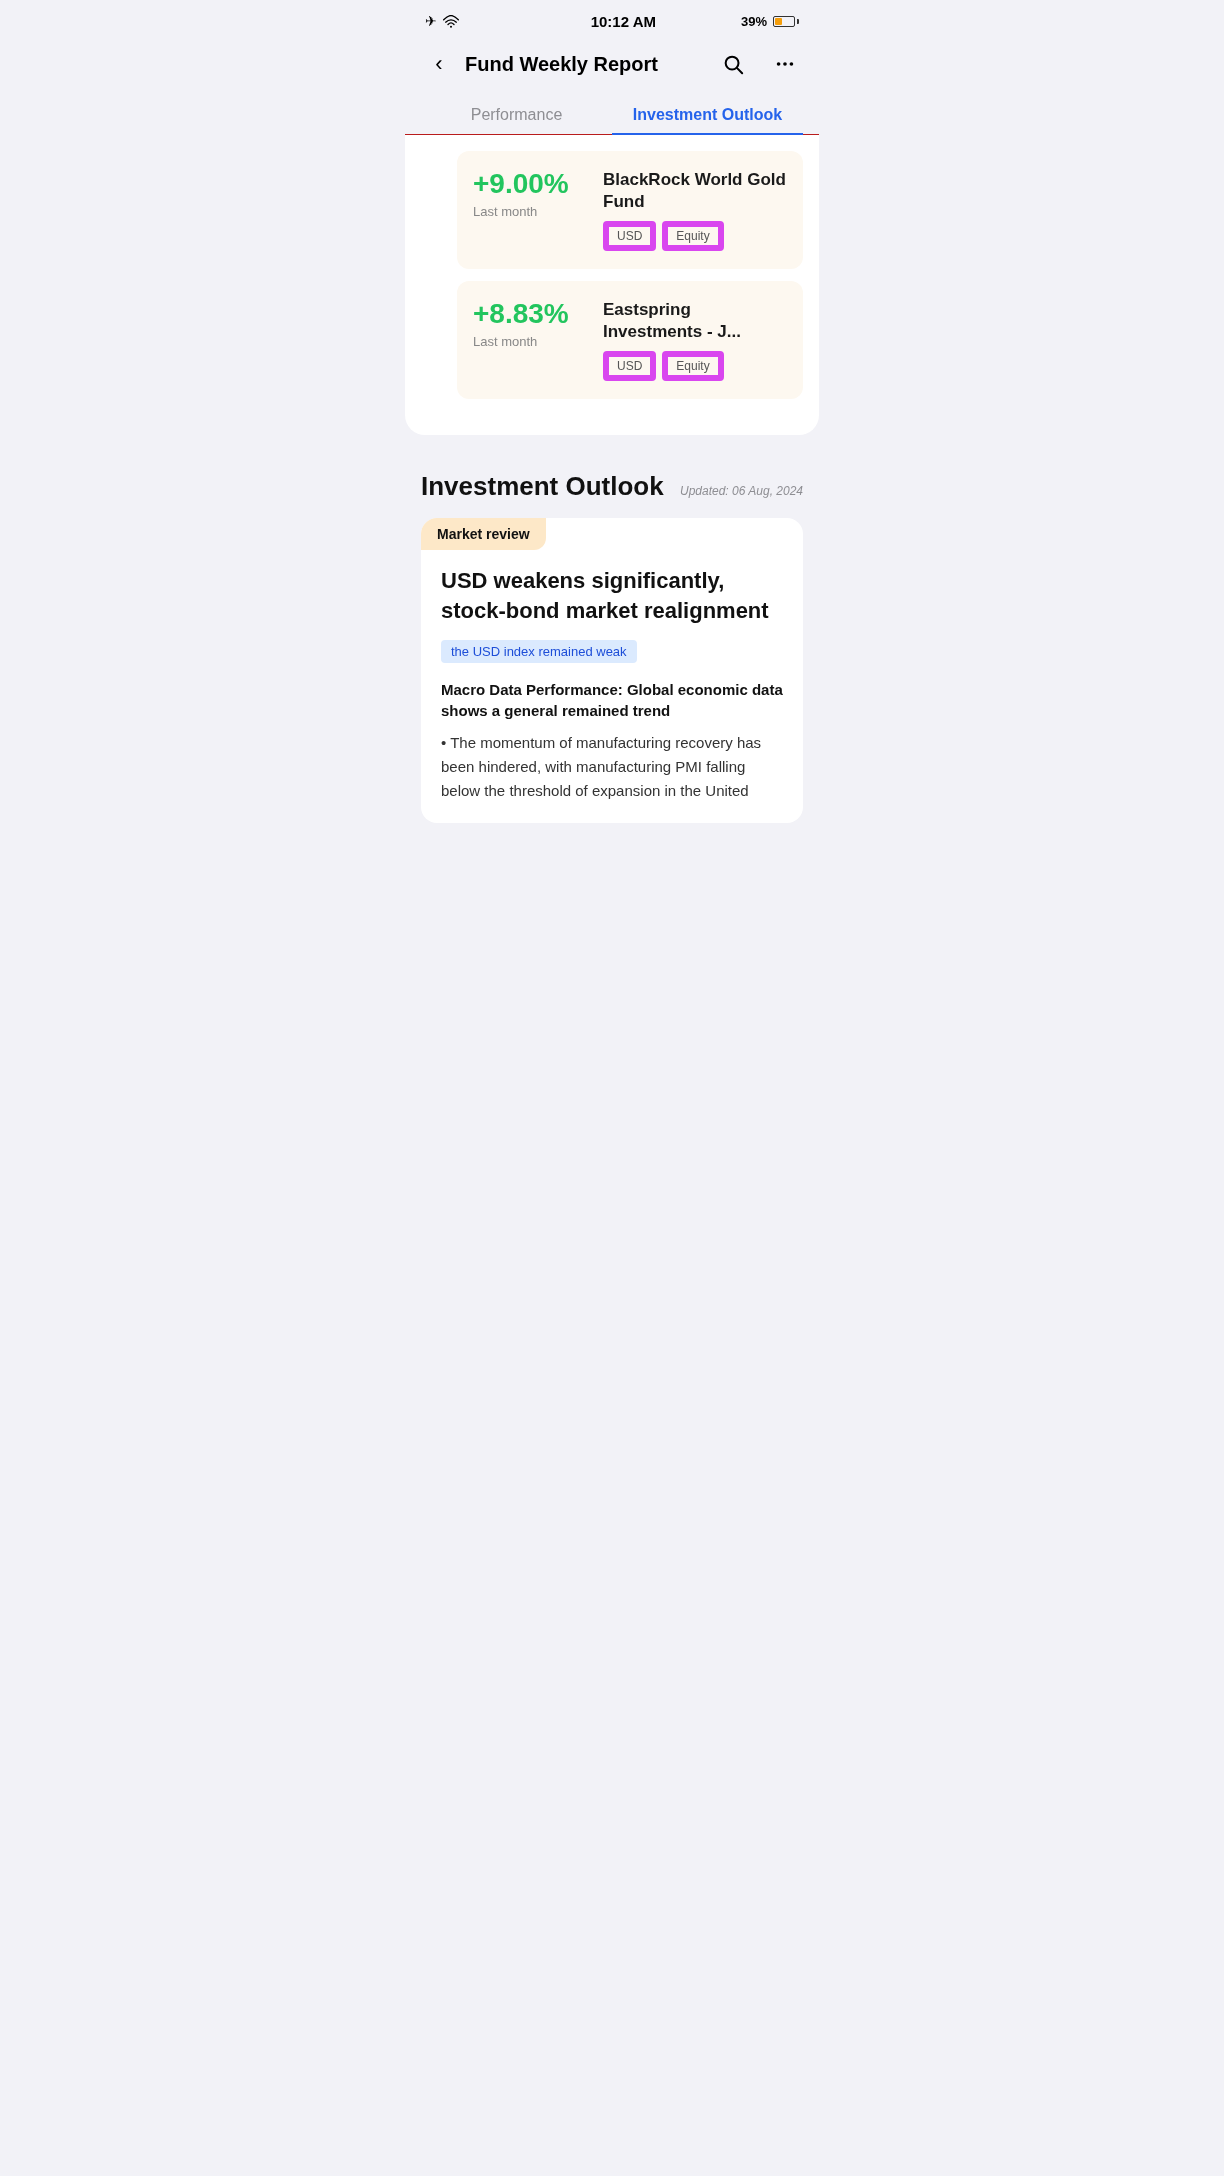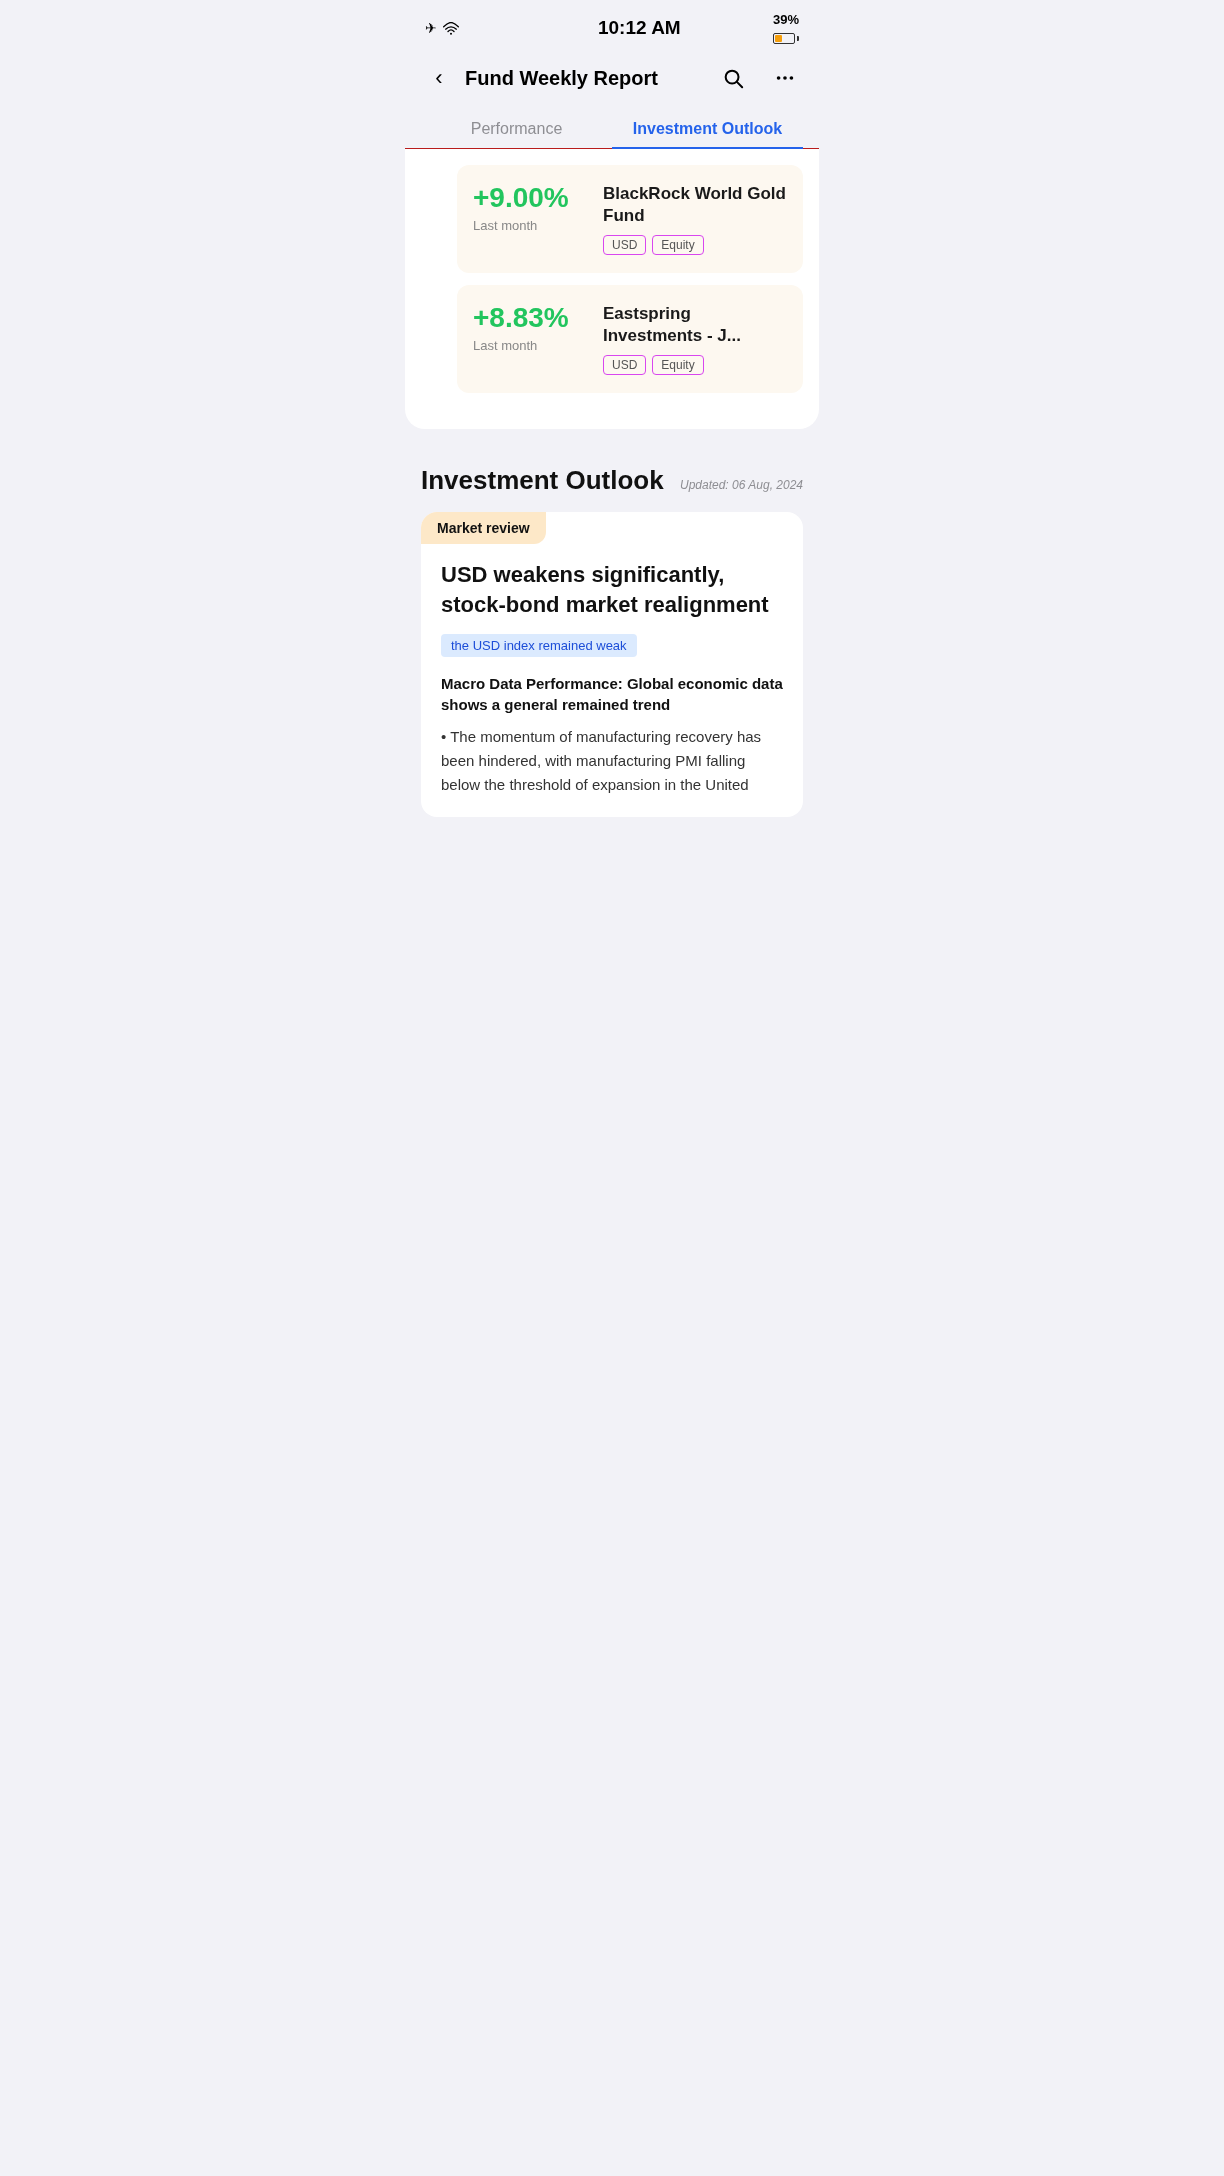--- a/index.html
+++ b/index.html
@@ -27,33 +27,32 @@
       background: #f2f2f7;
     }
 
     .status-left {
       display: flex;
       align-items: center;
       gap: 6px;
     }
 
     .status-center {
-      font-size: 19px;
+      font-size: 15px;
       font-weight: 600;
       color: #000;
       margin-left: 47px;
     }
 
     .status-right {
       display: flex;
       align-items: center;
       gap: 6px;
       font-size: 13px;
       font-weight: 600;
-      flex-direction: column;
     }
 
     
     .icon-airplane::before {
       content: '✈';
       font-size: 14px;
     }
 
     
     .battery {
@@ -222,21 +221,21 @@
       line-height: 1.3;
     }
 
     .fund-tags {
       display: flex;
       gap: 6px;
       flex-wrap: wrap;
     }
 
     .tag {
-      border: 1px solid #d946ef;
+      border: 6px solid #d946ef;
       border-radius: 4px;
       padding: 2px 8px;
       font-size: 12px;
       color: #555;
       background: transparent;
     }
 
     
     .more-btn {
       text-align: center;

